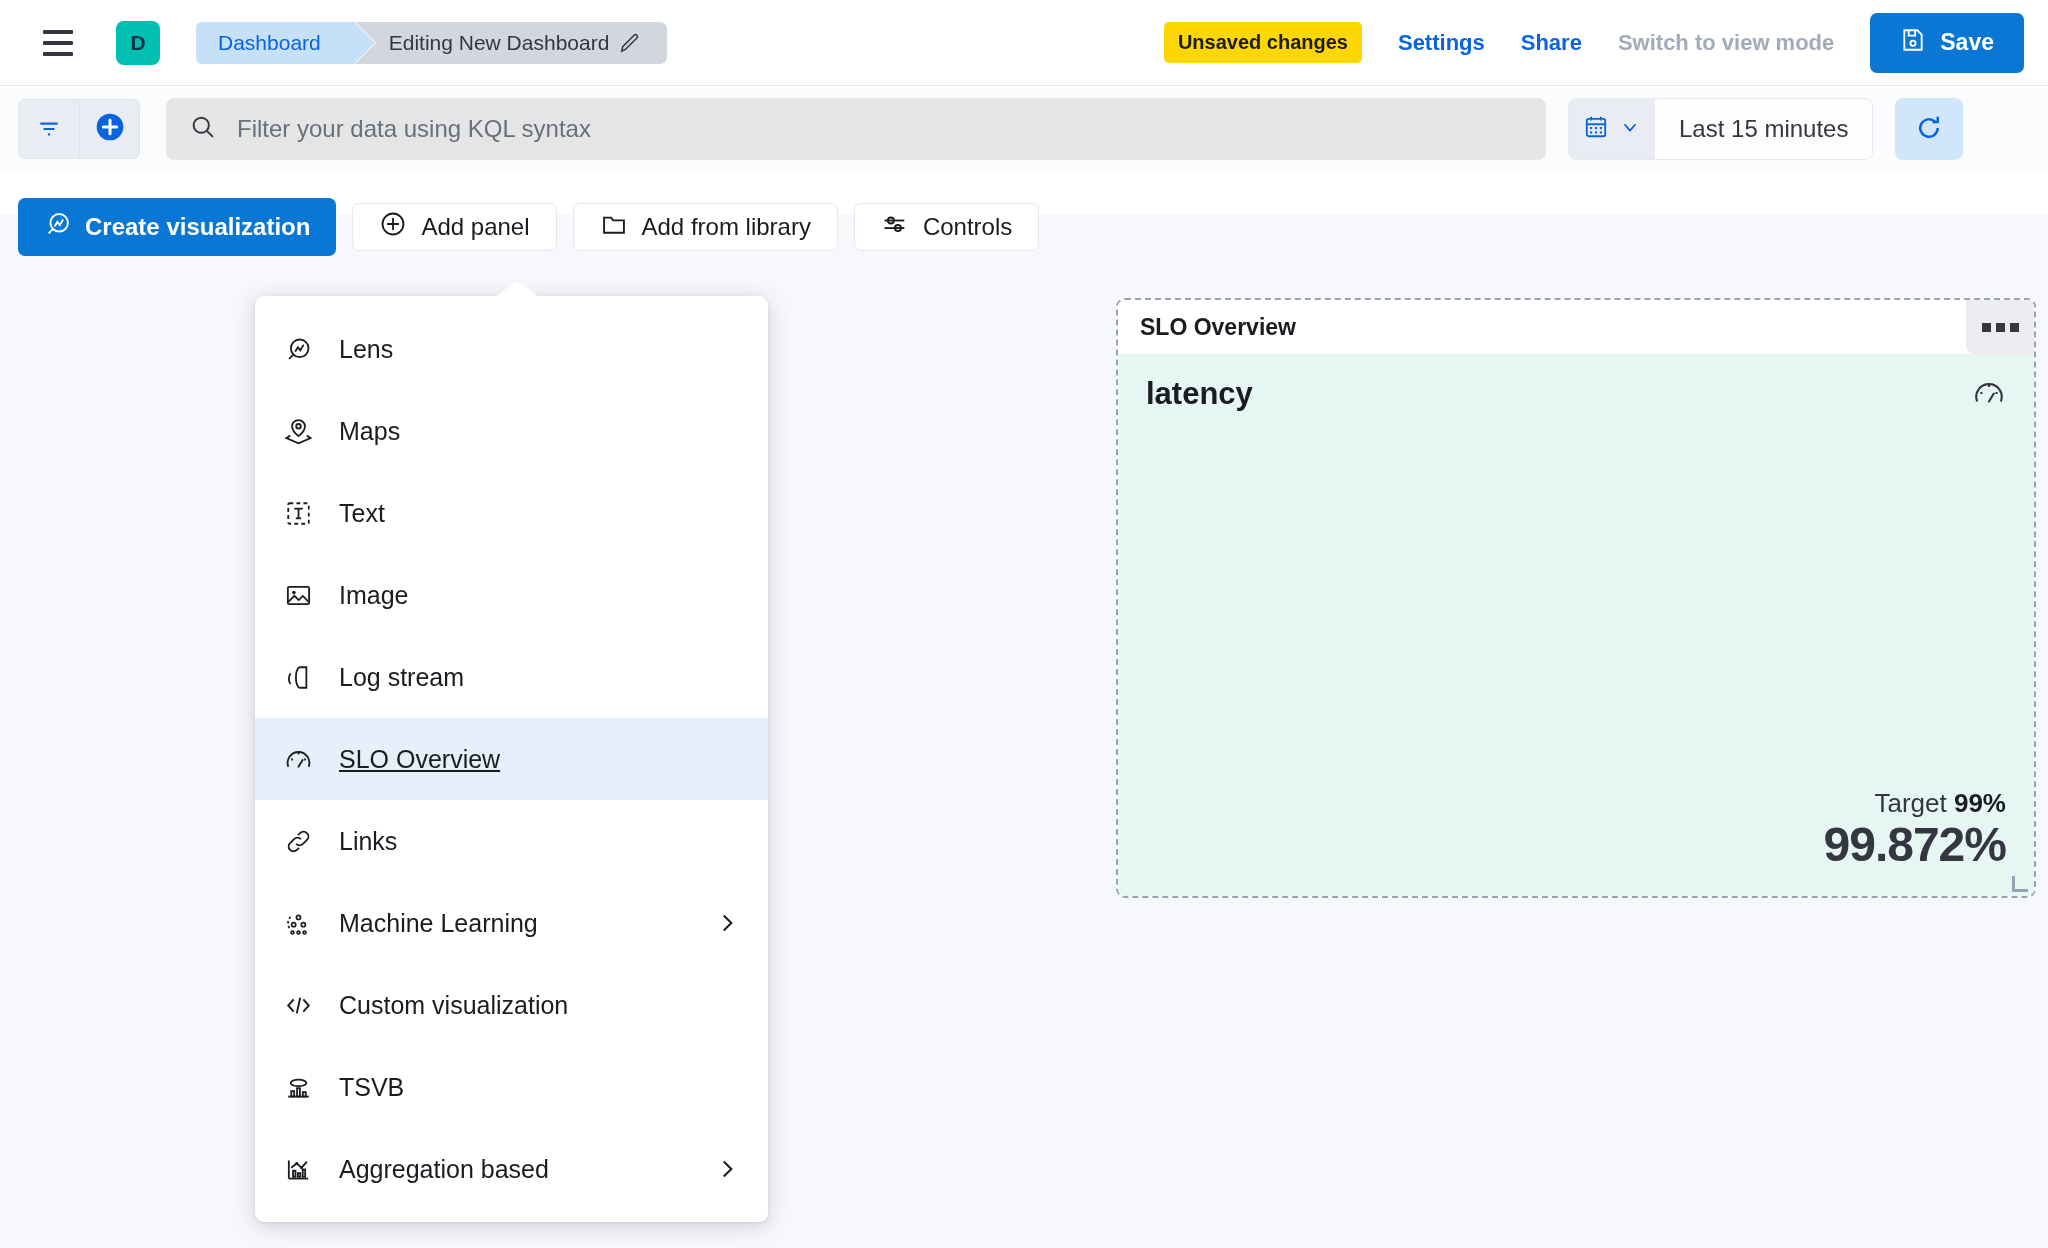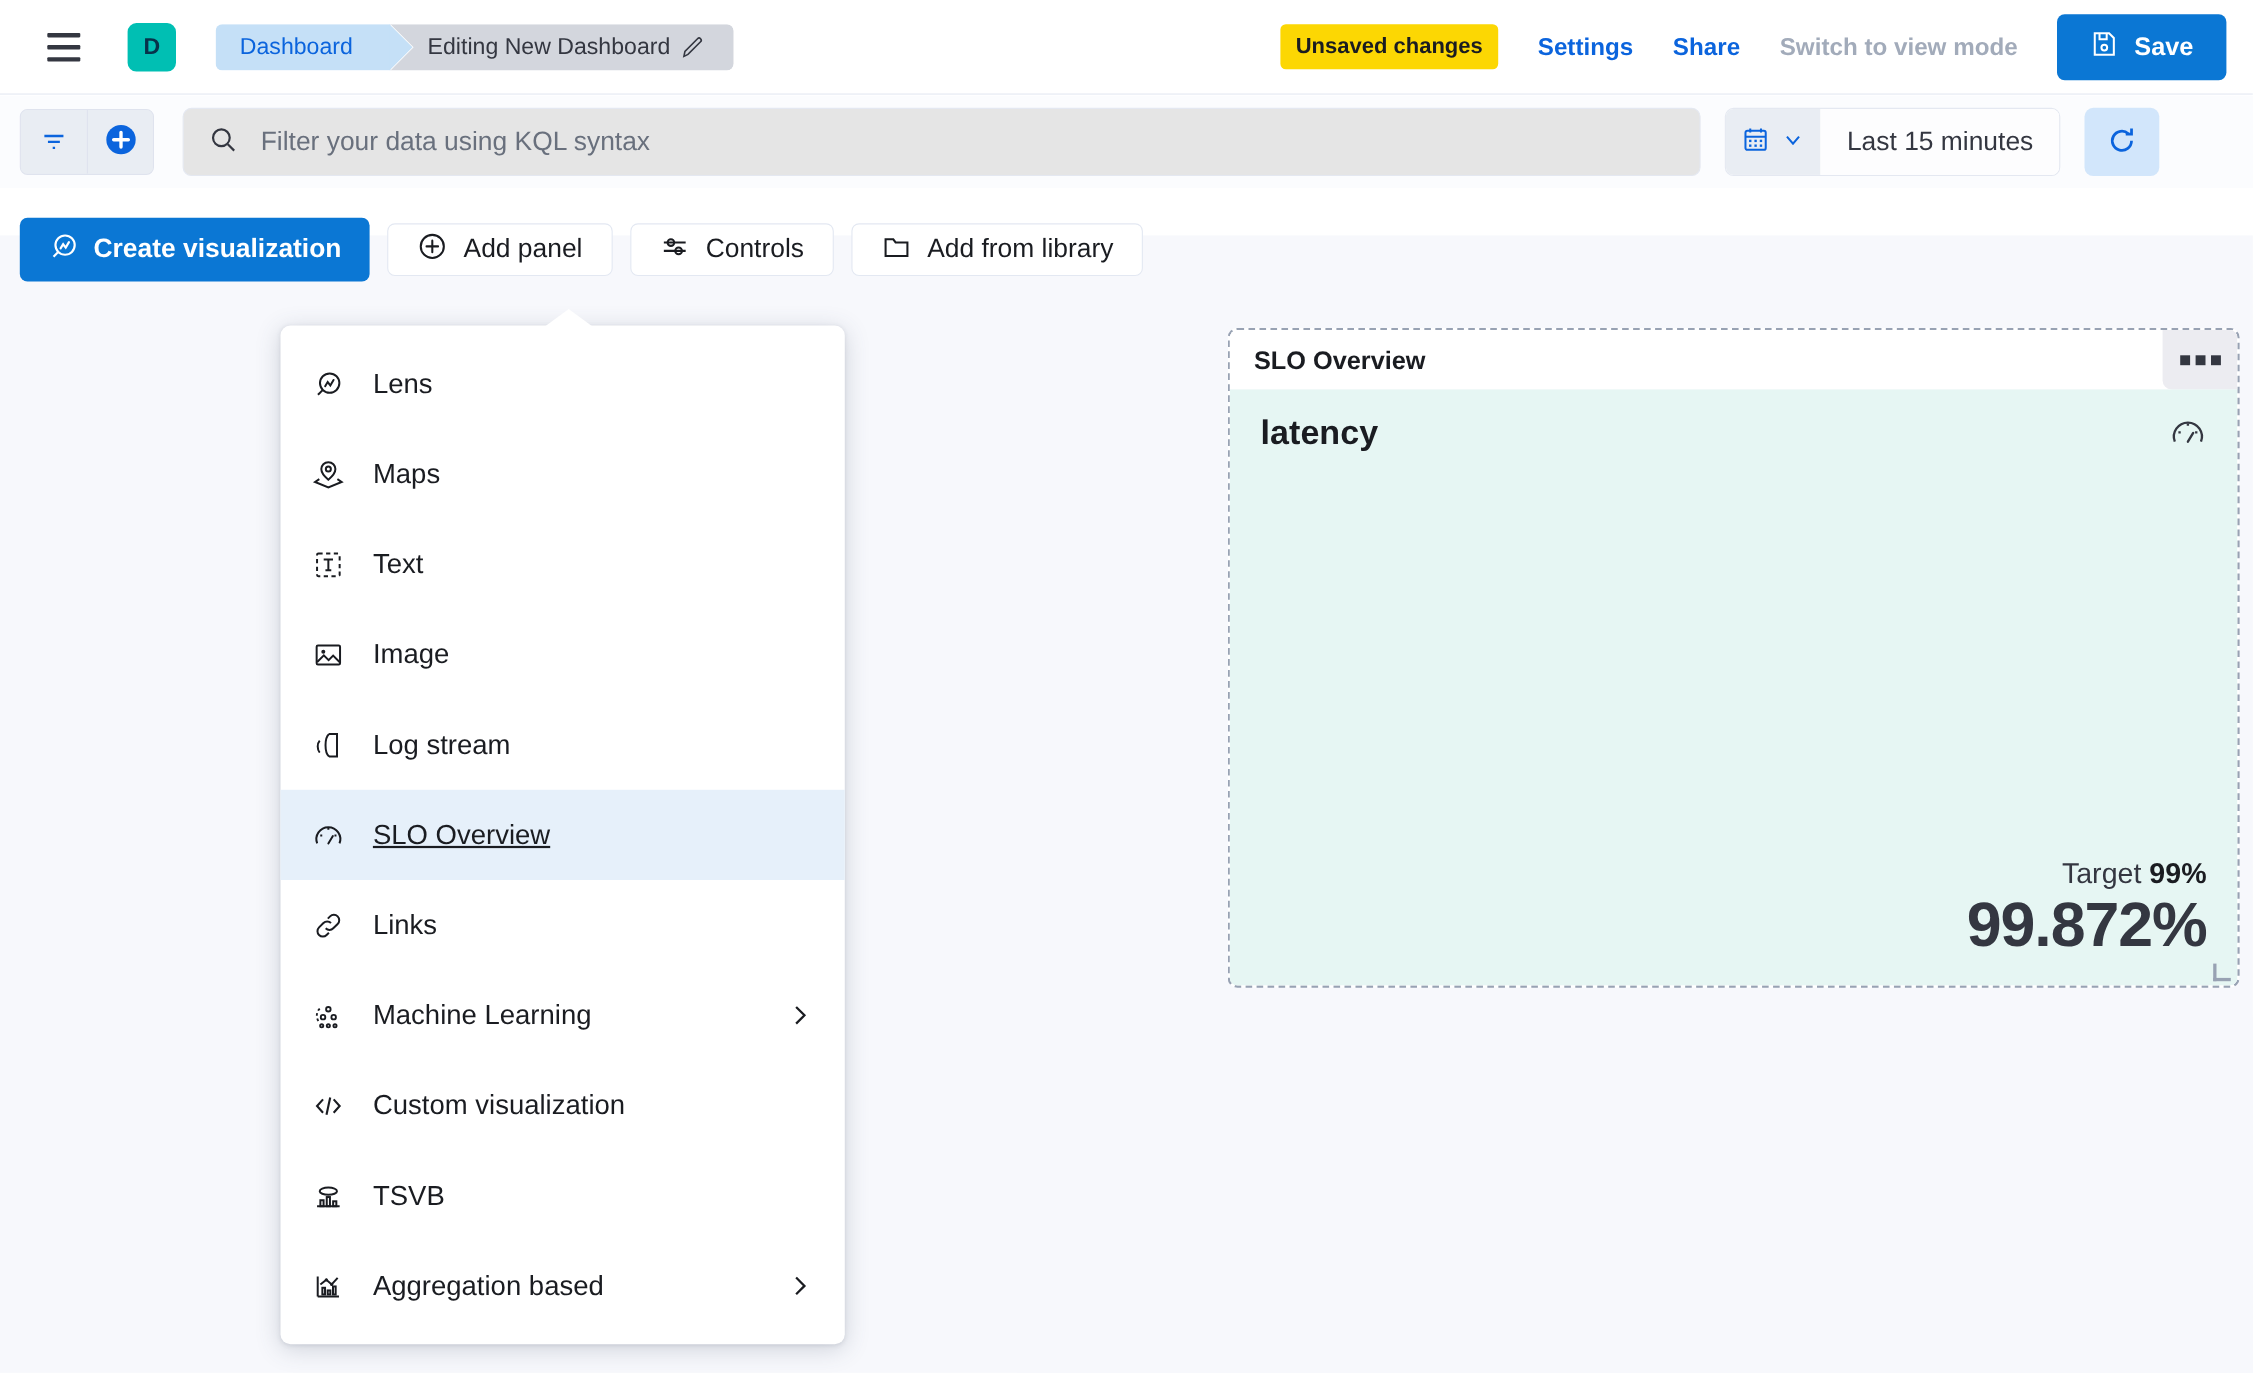--- a/index.html
+++ b/index.html
@@ -340,21 +340,21 @@
   }
   .slo-footer {
     margin-top: auto;
     text-align: right;
   }
   .slo-target {
     font-size: 26px; color: #343741; margin-bottom: 2px;
   }
   .slo-target b { font-weight: 700; color: #1a1c21; margin-top: 44px; }
   .slo-value {
-    font-size: 57px; font-weight: 700; color: #343741;
+    font-size: 48px; font-weight: 700; color: #343741;
     line-height: 1.02;
     letter-spacing: -1px;
   }
   .resize-handle {
     position: absolute;
     right: 6px; bottom: 4px;
     width: 16px; height: 16px;
     border-left: 3px solid #98a2b3;
     border-bottom: 3px solid #98a2b3;
   }
@@ -491,36 +491,36 @@
         <circle cx="12" cy="12" r="9"></circle>
         <path d="M12 7.5v9M7.5 12h9" stroke-linecap="round"></path>
       </svg>
     </span>
     <span>Add panel</span>
   </button>
 
   <button class="tb-btn">
     <span>
       <svg width="28" height="28" viewBox="0 0 24 24" fill="none" stroke="#1a1c21" stroke-width="1.6">
+        <path d="M3.5 6.5h6l1.8 2.4h9.2v10.6H3.5z"></path>
+      </svg>
+    </span>
+    <span>Add from library</span>
+  </button>
+
+  <button class="tb-btn">
+    <span>
+      <svg width="28" height="28" viewBox="0 0 24 24" fill="none" stroke="#1a1c21" stroke-width="1.6">
         <line x1="3" y1="9" x2="20" y2="9"></line>
         <line x1="3" y1="15.5" x2="20" y2="15.5"></line>
         <circle cx="8.5" cy="9" r="2.6"></circle>
         <circle cx="14.5" cy="15.5" r="2.6"></circle>
       </svg>
     </span>
     <span>Controls</span>
-  </button>
-
-  <button class="tb-btn">
-    <span>
-      <svg width="28" height="28" viewBox="0 0 24 24" fill="none" stroke="#1a1c21" stroke-width="1.6">
-        <path d="M3.5 6.5h6l1.8 2.4h9.2v10.6H3.5z"></path>
-      </svg>
-    </span>
-    <span>Add from library</span>
   </button>
 </div>
 
 <div class="dropdown">
   <div class="dd-caret"></div>
 
   <div class="dd-item">
     <span class="dd-icon">
       <svg width="29" height="29" viewBox="0 0 24 24" fill="none" stroke="#1a1c21" stroke-width="1.5">
         <circle cx="13" cy="11" r="7.3"></circle>

